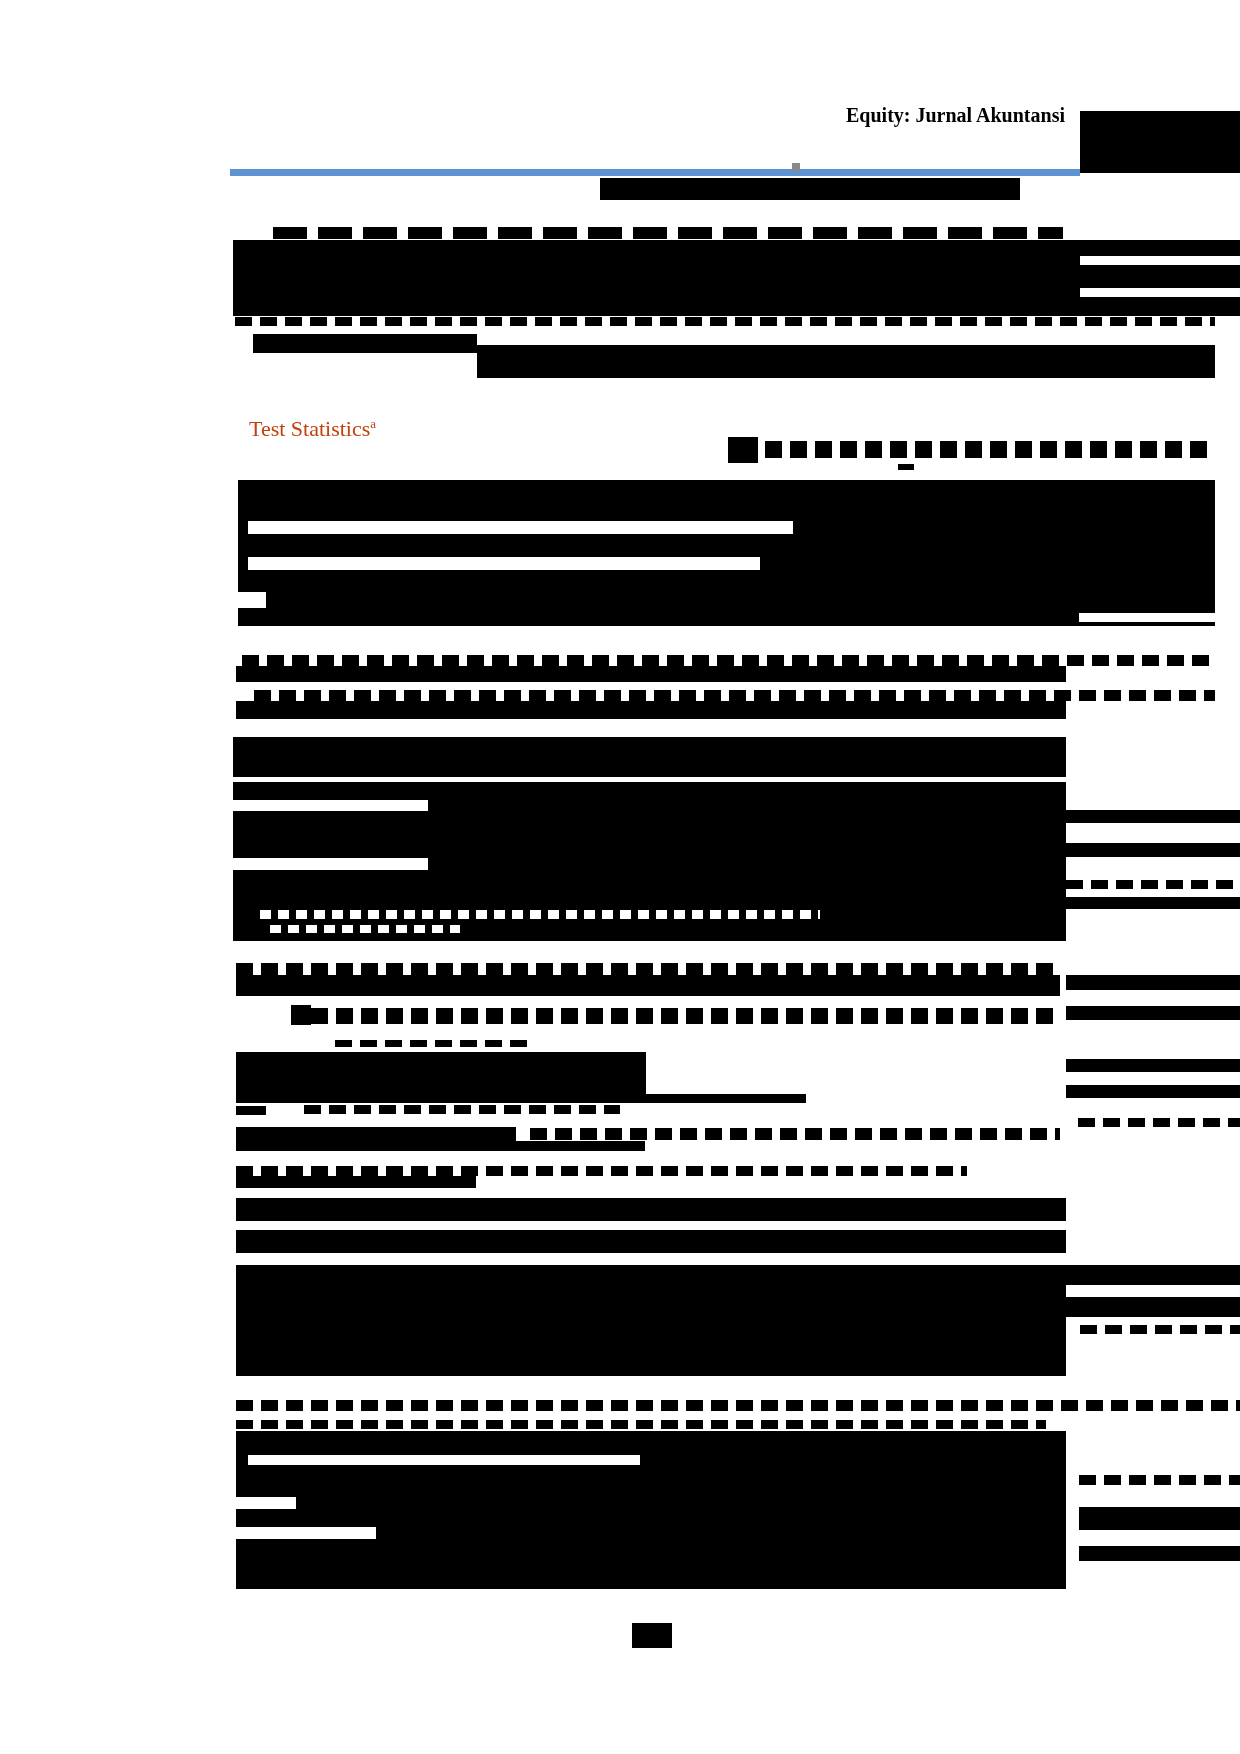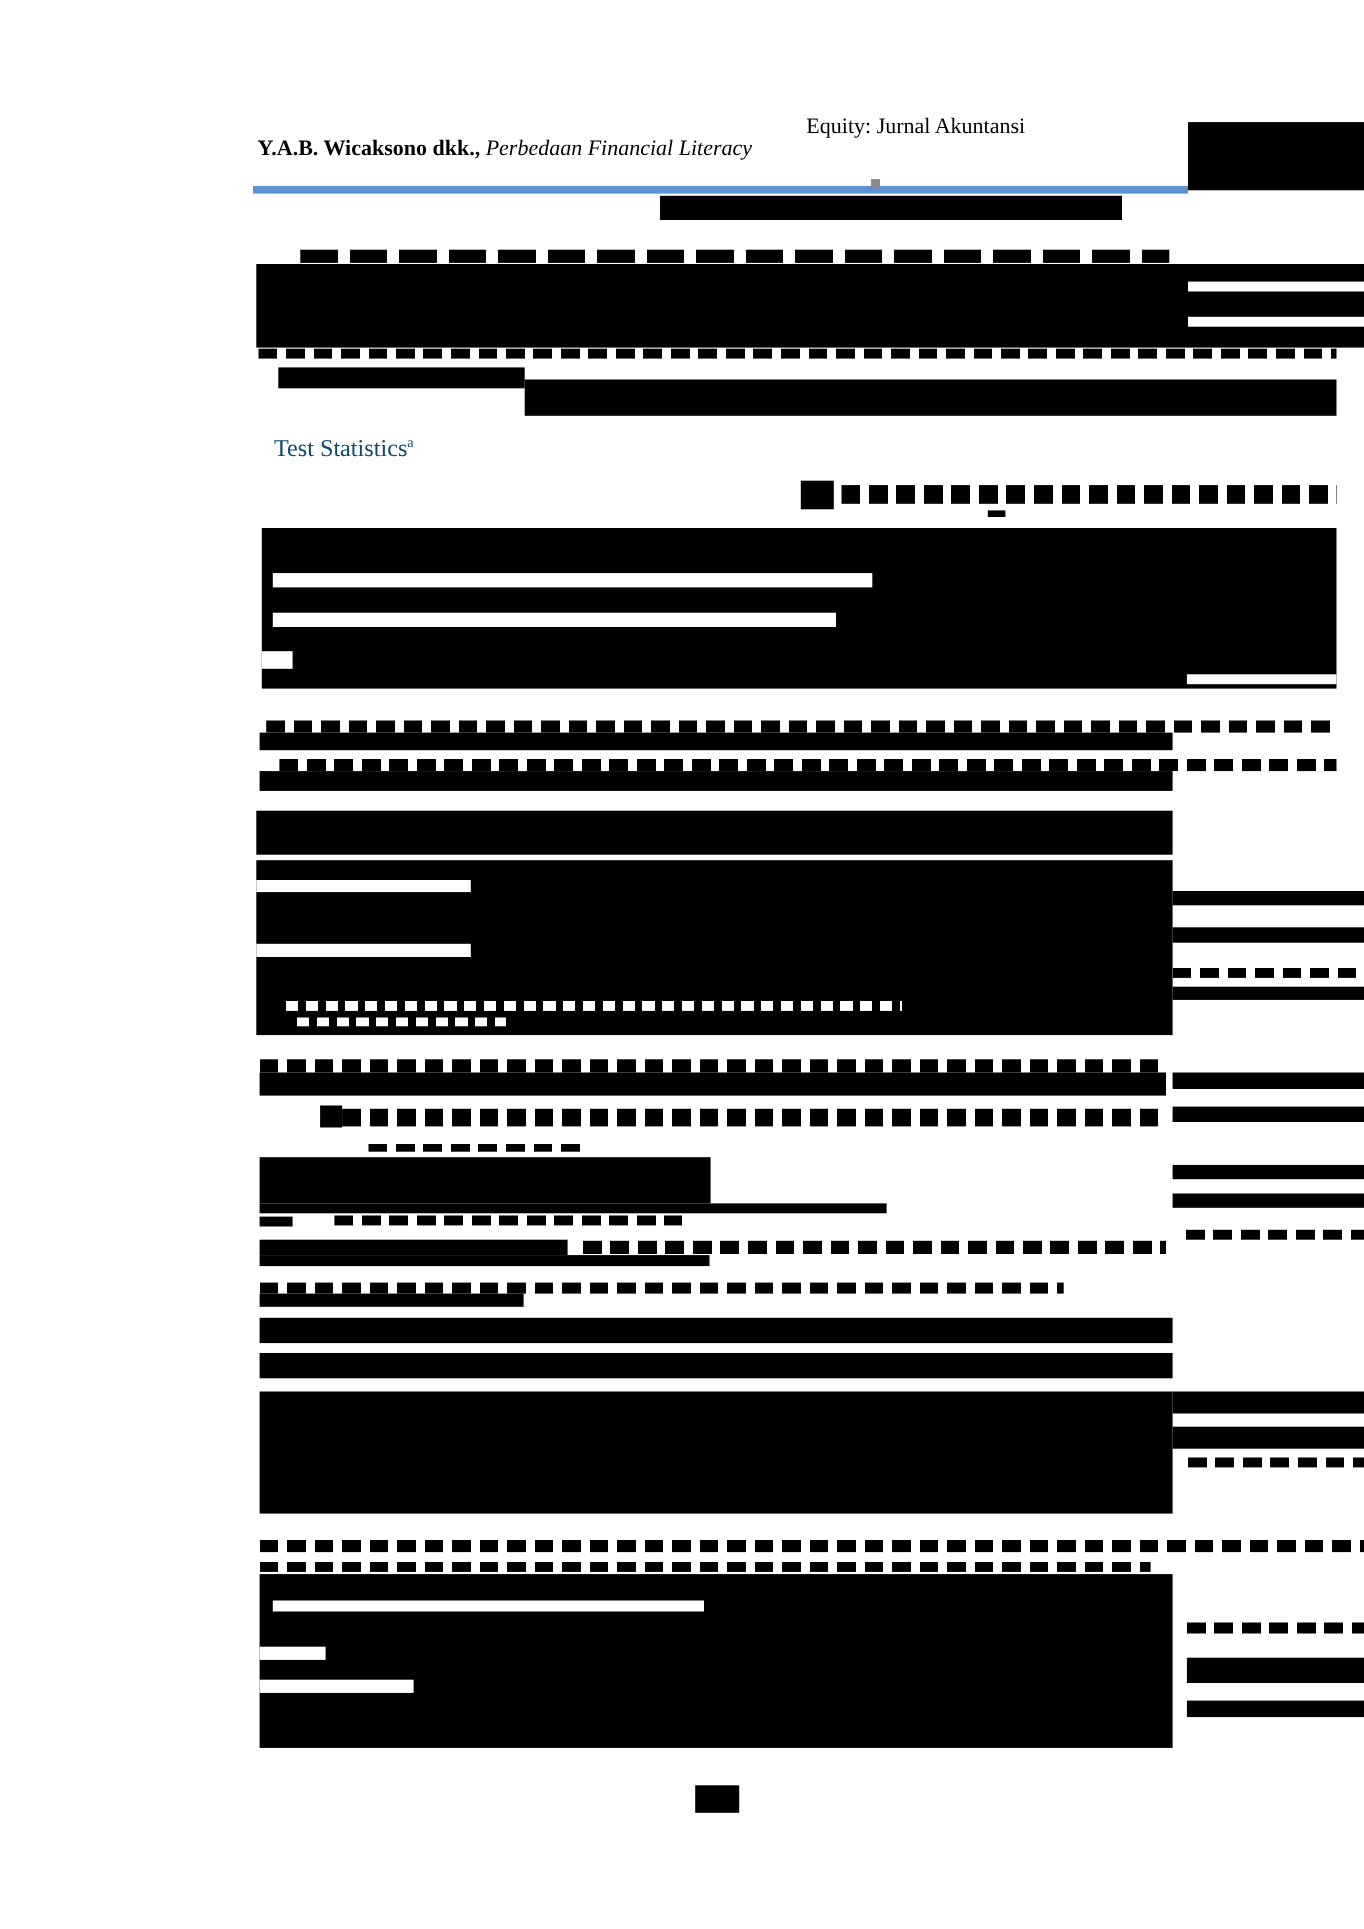--- a/index.html
+++ b/index.html
@@ -14,49 +14,46 @@
   .hdr-left{
     position:absolute;left:234px;top:124px;
     font-size:20px;color:#000;white-space:nowrap;
   }
   .hdr-left .bold{font-weight:bold;}
   .hdr-left .ital{font-style:italic;}
   .hdr-right{
     position:absolute;top:102px;left:600px;width:465px;
     text-align:right;font-size:20px;color:#000;line-height:1.35;
   }
-  .hdr-right .journal{font-weight:normal;text-align:center;}
+  .hdr-right .journal{font-weight:bold;}
   .hdr-rule{
     position:absolute;left:230px;top:169px;width:850px;height:7px;
     background:#5e93d1;
   }
   .hdr-blip{position:absolute;left:792px;top:163px;width:8px;height:8px;background:#8a8a8a;}
   
   .teststats{
-    position:absolute;left:249px;top:394px;
-    font-size:22px;color:#0c4a6e;white-space:nowrap;
+    position:absolute;left:249px;top:416px;
+    font-size:22px;color:#c2410c;white-space:nowrap;
   }
   .teststats sup{font-size:13px;}
   
   .red{position:absolute;}
   .red.solid{background:#000;}
   .red.white{background:#fff;}
   .red.gray{background:#8a8a8a;}
   .red.dash{background:repeating-linear-gradient(90deg,#000 0 17px,transparent 17px 25px);}
   .red.dashwide{background:repeating-linear-gradient(90deg,#000 0 34px,transparent 34px 45px);}
   .red.whitedash{background:repeating-linear-gradient(90deg,#fff 0 11px,transparent 11px 18px);}
 </style>
 </head>
 <body>
 
 <div class="page">
 
-  <div class="hdr-left">
-    <span class="bold">Y.A.B. Wicaksono dkk.,</span><span class="ital"> Perbedaan Financial Literacy</span>
-  </div>
 
   <div class="hdr-right">
     <div class="journal">Equity: Jurnal Akuntansi</div>
   </div>
 
   <div class="hdr-rule" style="background: rgb(94, 147, 209);"></div>
   <div class="hdr-blip"></div>
 
   <div class="teststats">
     <span>Test Statistics</span><sup>a</sup>

